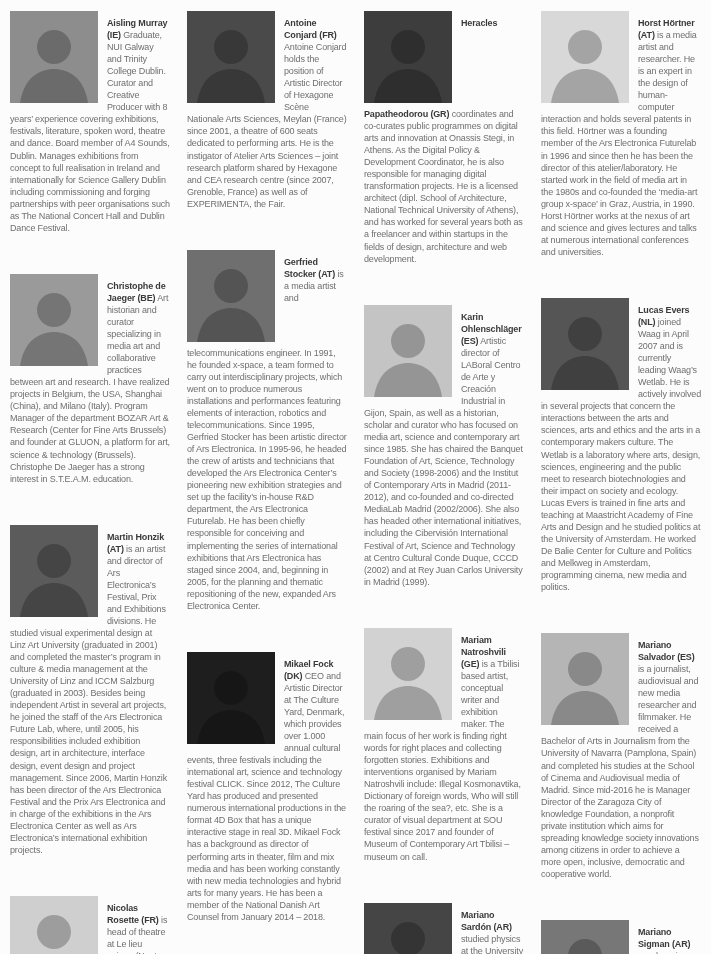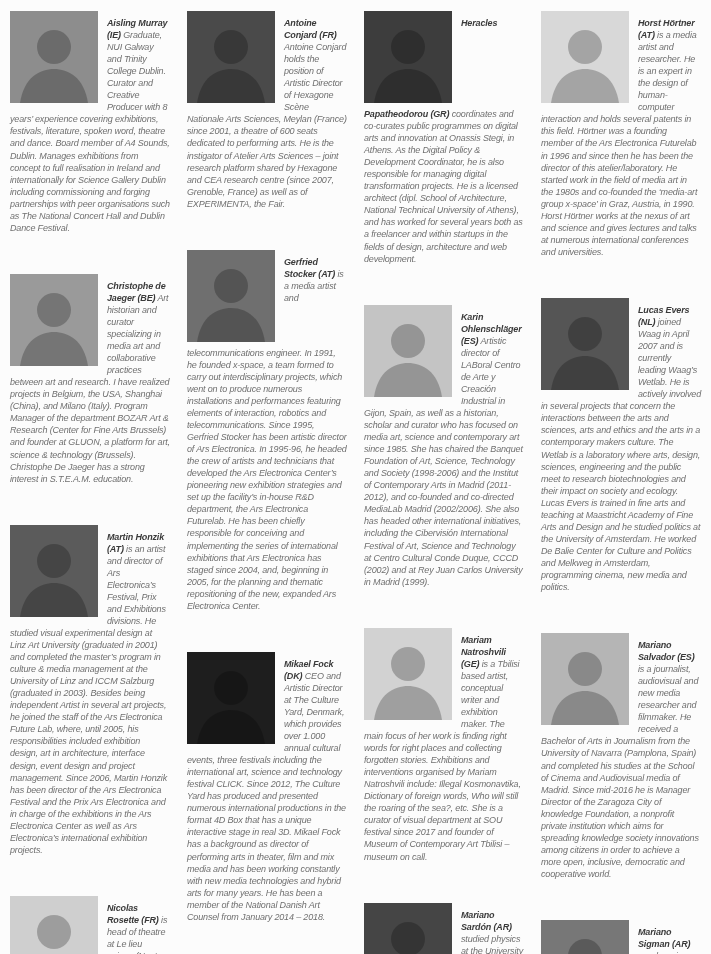--- a/index.html
+++ b/index.html
@@ -20,21 +20,20 @@
     margin:3px 9px 5px 0;
     filter:grayscale(100%);
   }
   .photo svg { width:100%; height:100%; display:block; }
   .text {
     font-size:9px;
     line-height:1.34;
     letter-spacing:-0.15px;
     color:#6f6f6f;
     text-align:left;
-    font-style:italic;
   }
   .text strong { color:#3a3a3a; font-weight:bold; }
 </style>
 </head>
 <body>
 
 <div class="page">
   <div class="grid">
       <div class="col">
   <div class="person">

